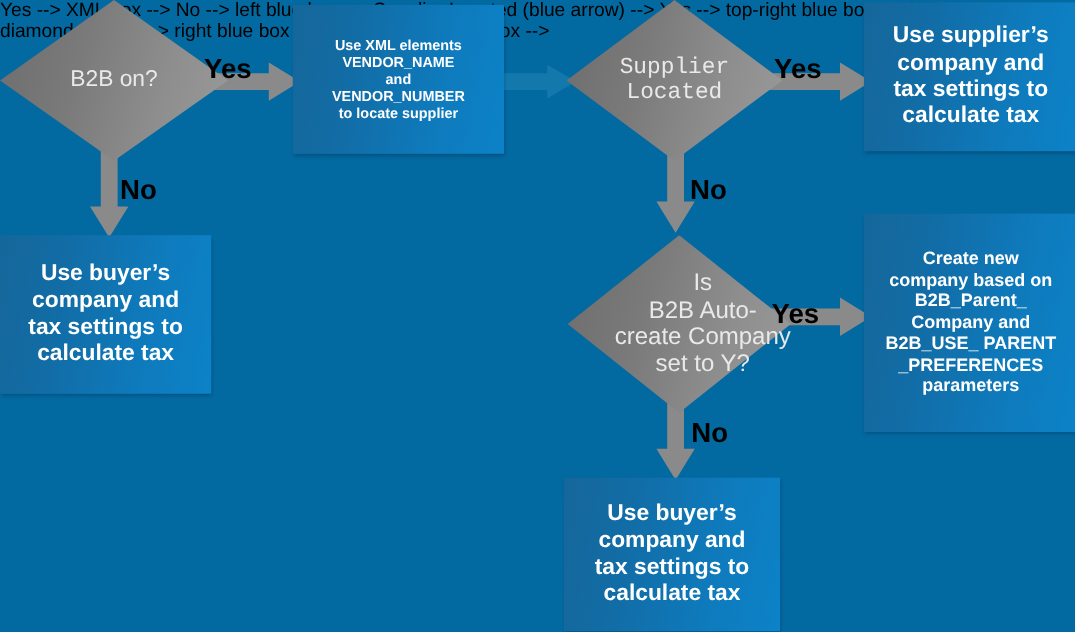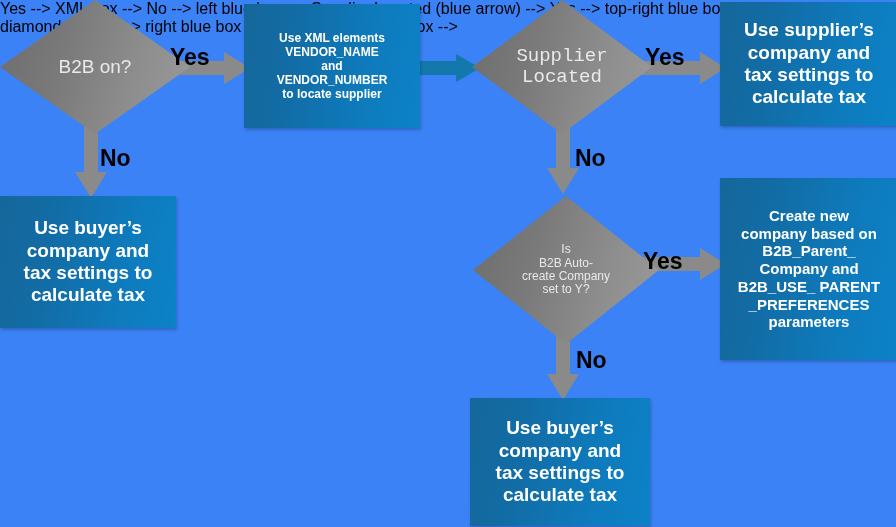--- a/index.html
+++ b/index.html
@@ -7,21 +7,21 @@
     padding: 0;
     background: #ffffff;
   }
   body {
     font-family: "Liberation Sans", sans-serif;
   }
   #canvas {
     position: relative;
     width: 896px;
     height: 527px;
-    background: #3b82f6;
+    background: #0369a1;
     overflow: hidden;
   }
 
   
   .proc {
     position: absolute;
     box-sizing: border-box;
     background: linear-gradient(100deg, #15679a 0%, #126ca5 28%, #0e7bbd 70%, #0c82c8 100%);
     color: #ffffff;
     font-weight: bold;
@@ -138,21 +138,21 @@
   <div class="decision" style="left:472px; top:0px; width:180px; height:134px;">
     <div class="dshape"></div>
     <div class="dlabel" style="font-size:19px;">
       <span style="white-space:pre-line;font-family:Liberation Mono, monospace;">Supplier
 Located</span>
     </div>
   </div>
 
   <div class="decision" style="left:473px; top:196px; width:186px; height:148px;">
     <div class="dshape"></div>
-    <div class="dlabel" style="font-size:12px;">
+    <div class="dlabel" style="font-size:20px;justify-content:flex-end;">
       <span style="white-space:pre-line;">Is
 B2B Auto-
 create Company
 set to Y?</span>
     </div>
   </div>
 
   
 
   <div class="proc" style="left:244px; top:4px; width:176px; height:124px; font-size:12px;">

